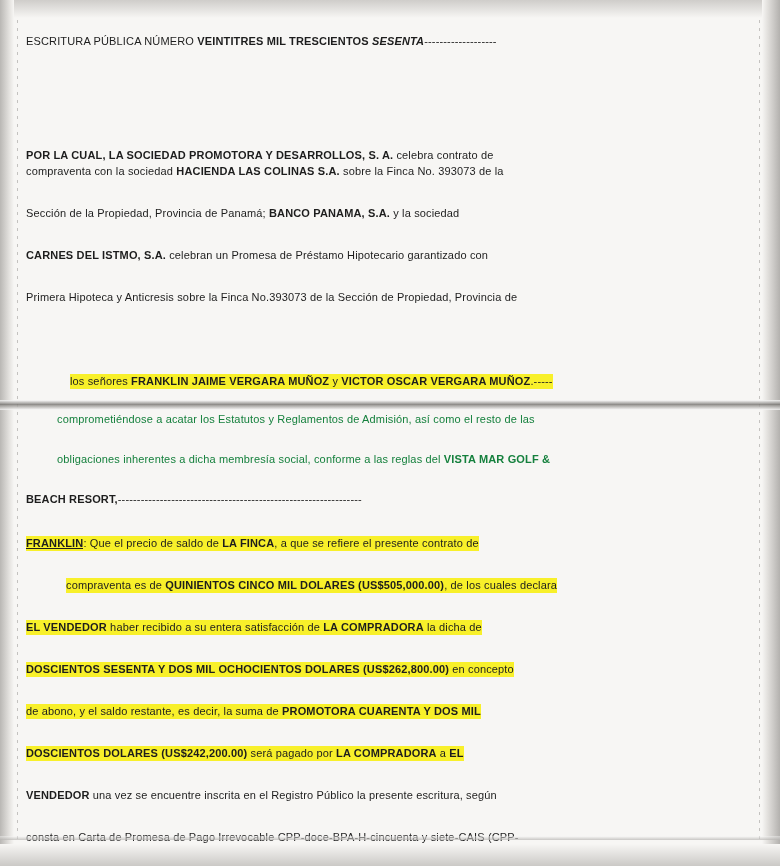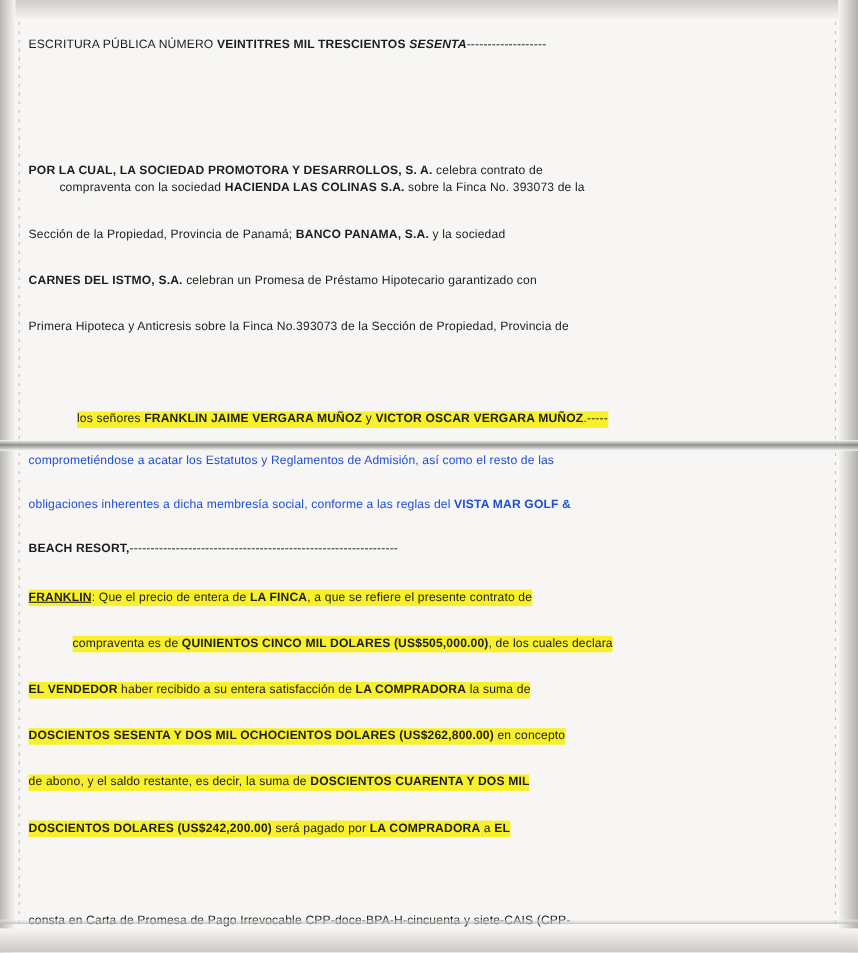--- a/index.html
+++ b/index.html
@@ -102,49 +102,50 @@
   .b { font-weight: bold; }
   .i { font-style: italic; }
   .hl {
     background: #f8f02a;
     box-decoration-break: clone;
     -webkit-box-decoration-break: clone;
     padding: 1px 0 2px 0;
   }
   .u { text-decoration: underline; }
   
-  .faded { color: #1d4ed8; }
+  .faded { color: #15803d; margin-left: 31px; }
 </style>
 </head>
 <body>
 
 <div id="page">
   <div class="paper"></div>
   <div class="edge-top"></div>
   <div class="edge-left"></div>
   <div class="edge-right"></div>
   <div class="edge-bottom"></div>
   <div class="vguide left"></div>
   <div class="vguide right"></div>
 
   <div class="doc" id="doc-body">
       <div class="line" style="top: 10px;"><span class="">ESCRITURA PÚBLICA NÚMERO </span><span class="b">VEINTITRES MIL TRESCIENTOS </span><span class="b i">SESENTA</span><span class="">-------------------</span></div>
       <div class="line" style="top: 88px; margin-top: 36px;"><span class="b">POR LA CUAL, LA SOCIEDAD PROMOTORA Y DESARROLLOS, S. A.</span><span class=""> celebra contrato de</span></div>
-      <div class="line" style="top: 140px; margin-left: 28px;"><span class="">compraventa con la sociedad </span><span class="b">HACIENDA LAS COLINAS S.A.</span><span class=""> sobre la Finca No. 393073 de la</span></div>
+      <div class="line" style="top: 140px;"><span class="">compraventa con la sociedad </span><span class="b">HACIENDA LAS COLINAS S.A.</span><span class=""> sobre la Finca No. 393073 de la</span></div>
       <div class="line" style="top: 182px;"><span class="">Sección de la Propiedad, Provincia de Panamá; </span><span class="b">BANCO PANAMA, S.A.</span><span class=""> y la sociedad</span></div>
       <div class="line" style="top: 224px;"><span class="b">CARNES DEL ISTMO, S.A.</span><span class=""> celebran un Promesa de Préstamo Hipotecario garantizado con</span></div>
       <div class="line" style="top: 266px;"><span class="">Primera Hipoteca y Anticresis sobre la Finca No.393073 de la Sección de Propiedad, Provincia de</span></div>
       <div class="line" style="top: 350px; margin-left: 44px;"><span class="hl">los señores </span><span class="b hl">FRANKLIN JAIME VERGARA MUÑOZ</span><span class="hl"> y </span><span class="b hl">VICTOR OSCAR VERGARA MUÑOZ</span><span class="hl">.-----</span></div>
       <div class="line faded" style="top: 388px;"><span class="">comprometiéndose a acatar los Estatutos y Reglamentos de Admisión, así como el resto de las</span></div>
       <div class="line faded" style="top: 428px;"><span class="">obligaciones inherentes a dicha membresía social, conforme a las reglas del </span><span class="b">VISTA MAR GOLF &amp;</span></div>
       <div class="line" style="top: 468px;"><span class="b">BEACH  RESORT,</span><span class="">----------------------------------------------------------------</span></div>
-      <div class="line" style="top: 512px;"><span class="b u hl">FRANKLIN</span><span class="hl">: Que el precio de entera de </span><span class="b hl">LA FINCA</span><span class="hl">, a que se refiere el presente contrato de</span></div>
+      <div class="line" style="top: 512px;"><span class="b u hl">FRANKLIN</span><span class="hl">: Que el precio de saldo de </span><span class="b hl">LA FINCA</span><span class="hl">, a que se refiere el presente contrato de</span></div>
       <div class="line" style="top: 554px; padding-left: 40px;"><span class="hl">compraventa es de </span><span class="b hl">QUINIENTOS CINCO MIL DOLARES (US$505,000.00)</span><span class="hl">, de los cuales declara</span></div>
-      <div class="line" style="top: 596px;"><span class="b hl">EL VENDEDOR</span><span class="hl"> haber recibido a su entera satisfacción de </span><span class="b hl">LA COMPRADORA</span><span class="hl"> la suma de</span></div>
+      <div class="line" style="top: 596px;"><span class="b hl">EL VENDEDOR</span><span class="hl"> haber recibido a su entera satisfacción de </span><span class="b hl">LA COMPRADORA</span><span class="hl"> la dicha de</span></div>
       <div class="line" style="top: 638px;"><span class="b hl">DOSCIENTOS SESENTA Y DOS MIL OCHOCIENTOS DOLARES (US$262,800.00)</span><span class="hl"> en concepto</span></div>
-      <div class="line" style="top: 680px;"><span class="hl">de abono, y el saldo restante, es decir, la suma de </span><span class="b hl">DOSCIENTOS CUARENTA Y DOS MIL</span></div>
+      <div class="line" style="top: 680px;"><span class="hl">de abono, y el saldo restante, es decir, la suma de </span><span class="b hl">PROMOTORA CUARENTA Y DOS MIL</span></div>
       <div class="line" style="top: 722px;"><span class="b hl">DOSCIENTOS  DOLARES  (US$242,200.00)</span><span class="hl"> será pagado por </span><span class="b hl">LA COMPRADORA</span><span class="hl"> a </span><span class="b hl">EL</span></div>
+      <div class="line" style="top: 764px;"><span class="b">VENDEDOR</span><span class=""> una vez se encuentre inscrita en el Registro Público la presente escritura, según</span></div>
       <div class="line" style="top: 806px;"><span class="">consta en Carta de Promesa de Pago Irrevocable CPP-doce-BPA-H-cincuenta y siete-CAIS (CPP-</span></div>
     </div>
 
   <div class="seam"></div>
   <div class="seam2"></div>
 </div>
 
 </body></html>

